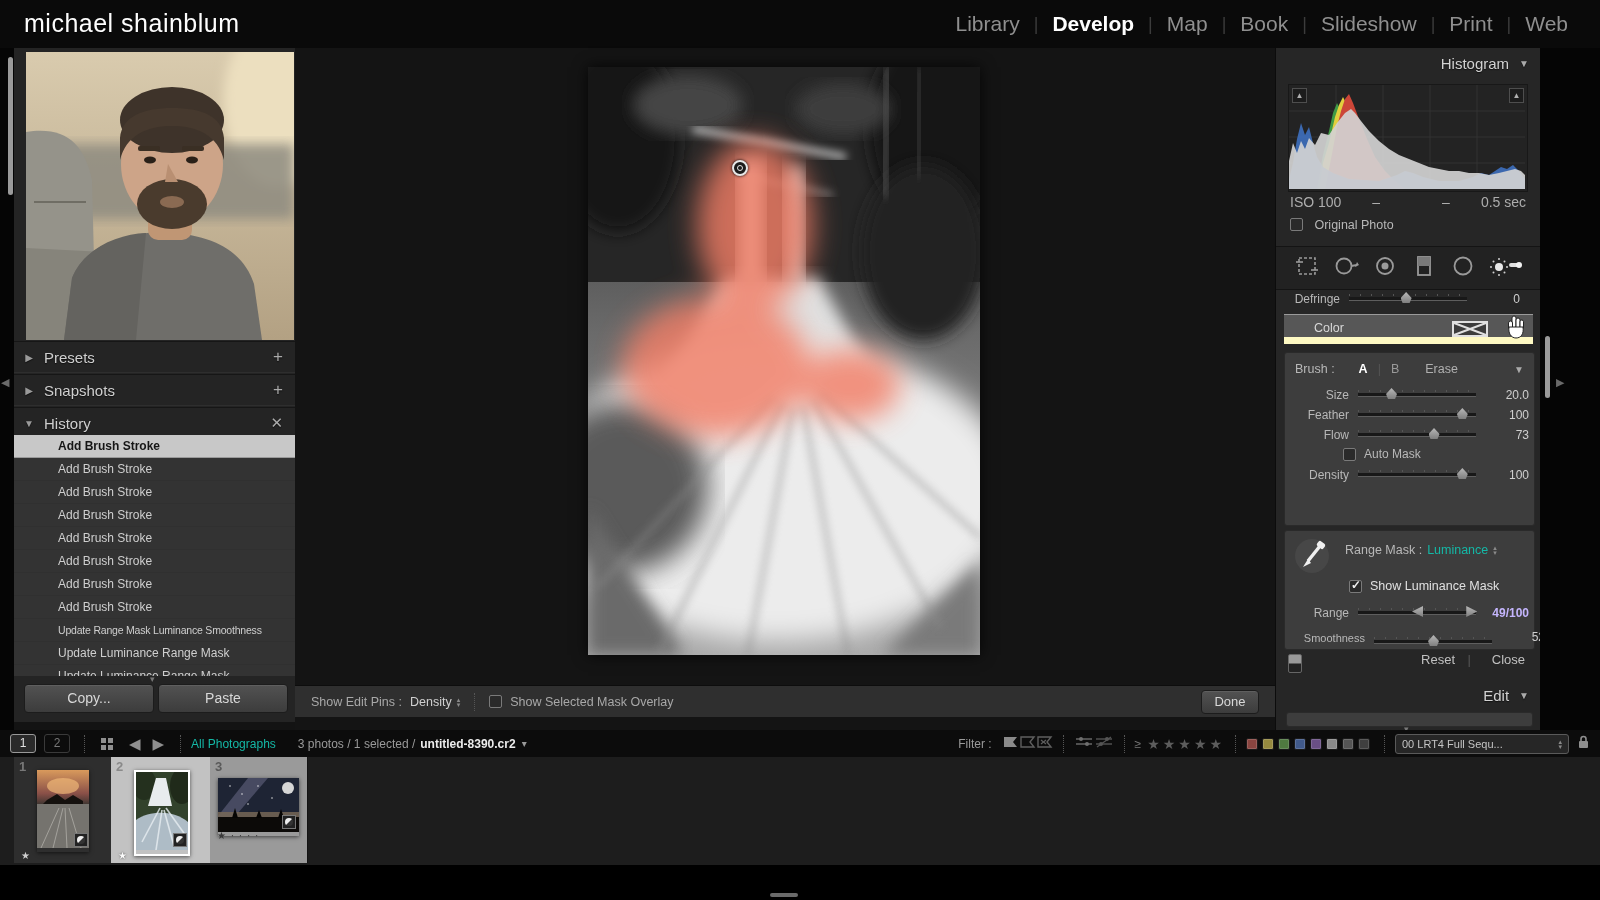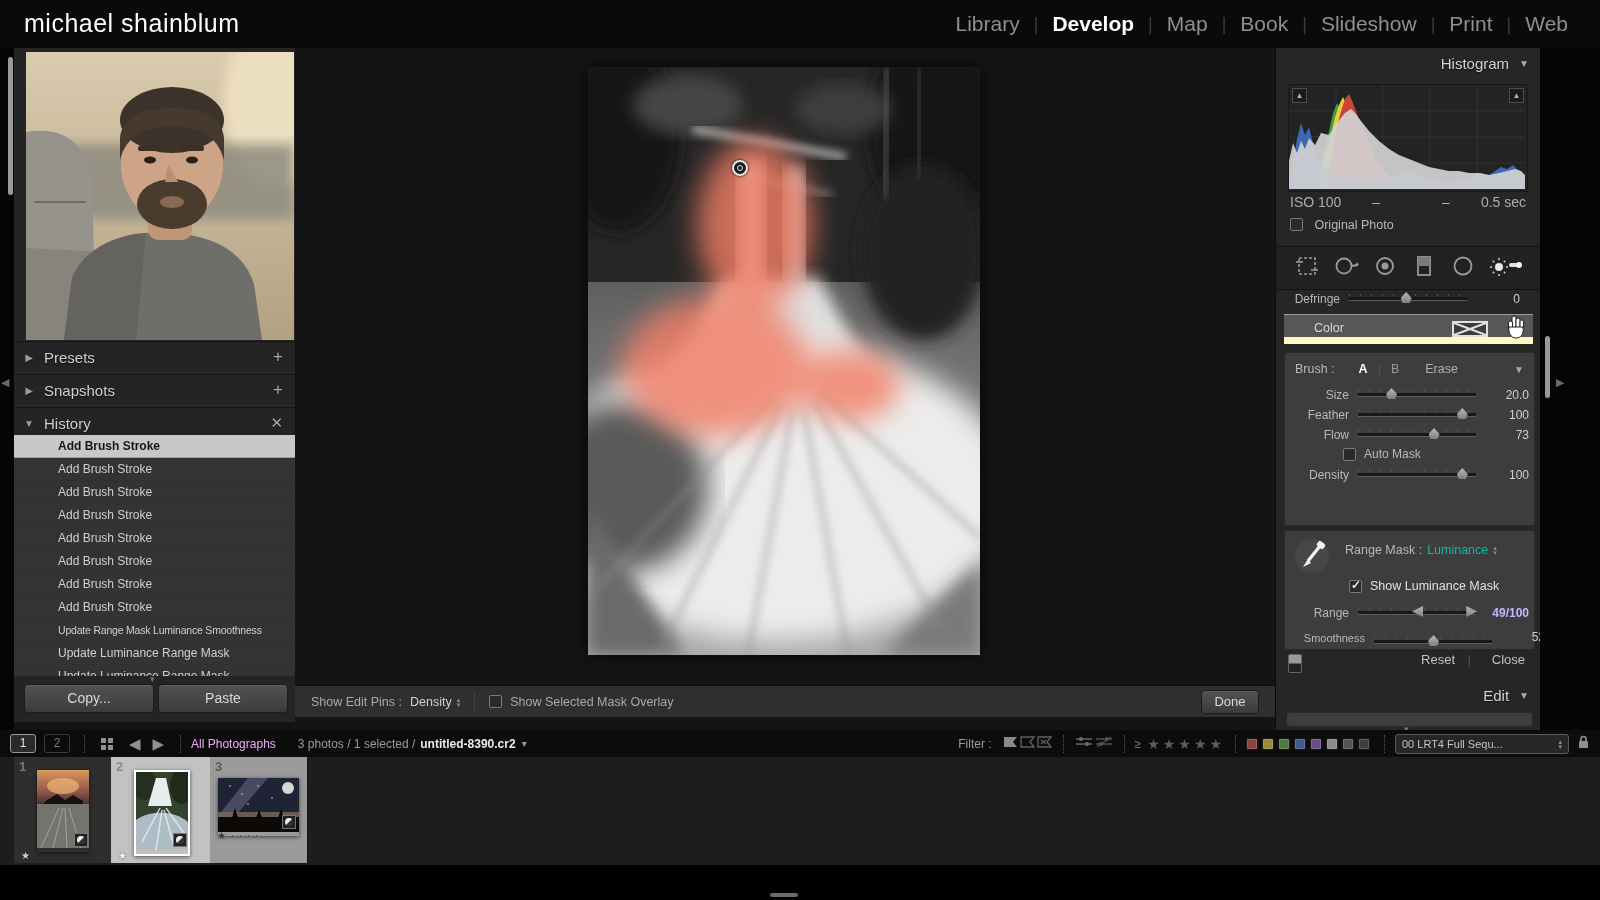--- a/index.html
+++ b/index.html
@@ -511,21 +511,21 @@
     <span class="vdot" style="margin:0 6px;"></span>
     <span class="gridicon">
         <i></i>
         <i></i>
         <i></i>
         <i></i>
       </span>
     <span class="navarrow">◀</span>
     <span class="navarrow">▶</span>
     <span class="vdot" style="margin:0 10px;"></span>
-    <span style="color:#f0abfc;margin-right:22px;">All Photographs</span>
+    <span style="color:#14b8a6;margin-right:22px;">All Photographs</span>
     <span>3 photos / 1 selected /</span>
     <span style="color:#ececec;font-weight:bold;margin-left:5px;">untitled-8390.cr2</span>
     <span style="margin-left:6px;font-size:10px;">▾</span>
     <span style="flex:1;"></span>
 
     <span style="margin-right:10px;">Filter :</span>
     <span><svg width="17" height="14" viewBox="0 0 17 14">
           <polygon points="2,2 15,2 11,7 15,12 2,12" fill="#8a8a8a"></polygon>
         </svg></span>
     <span><svg width="17" height="14" viewBox="0 0 17 14">

